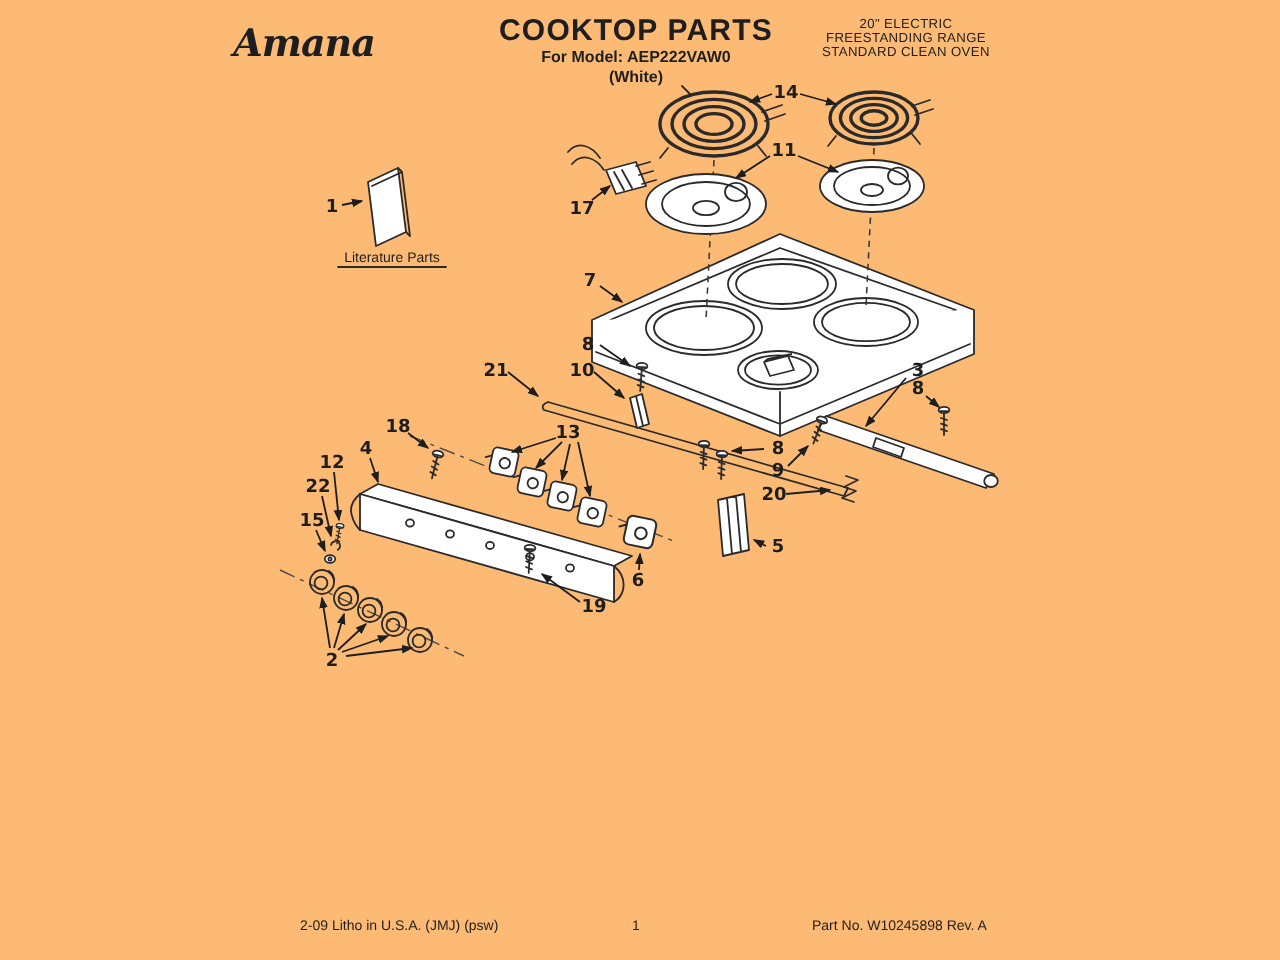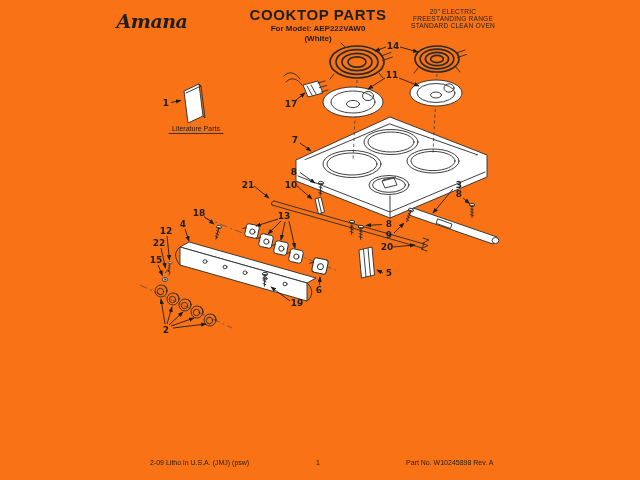--- a/index.html
+++ b/index.html
@@ -1,16 +1,16 @@
 <!DOCTYPE html>
 <html><head>
 <meta charset="utf-8">
 <style>
   html,body{margin:0;padding:0;background:#888;}
-  .page{width:640px;height:480px;background:#f97316;position:relative;margin:0 auto;
+  .page{width:640px;height:480px;background:#fdba74;position:relative;margin:0 auto;
         font-family:"Liberation Sans", sans-serif;overflow:hidden;}
   svg{display:block}
   text{fill:#1e1e1e}
   .brand{font-family:"DejaVu Serif", serif;font-style:italic;font-weight:bold;font-size:19px;letter-spacing:-0.5px;}
   .title{font-weight:bold;font-size:15px;letter-spacing:0.6px;}
   .sub{font-weight:bold;font-size:8px;}
   .spec{font-size:6.6px;letter-spacing:0.2px;}
   .foot{font-size:7px;}
   .callout{font-weight:bold;font-size:9px;font-family:"DejaVu Sans", sans-serif;}
   .litlabel{font-size:7px;}

